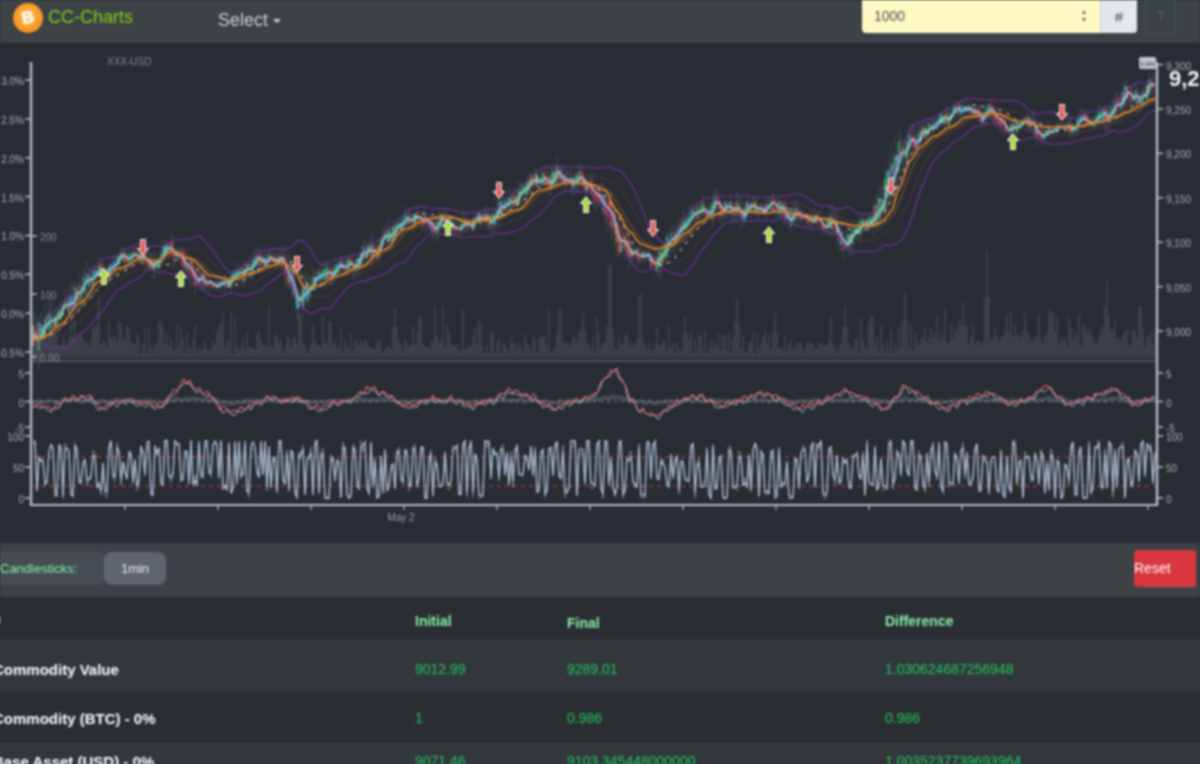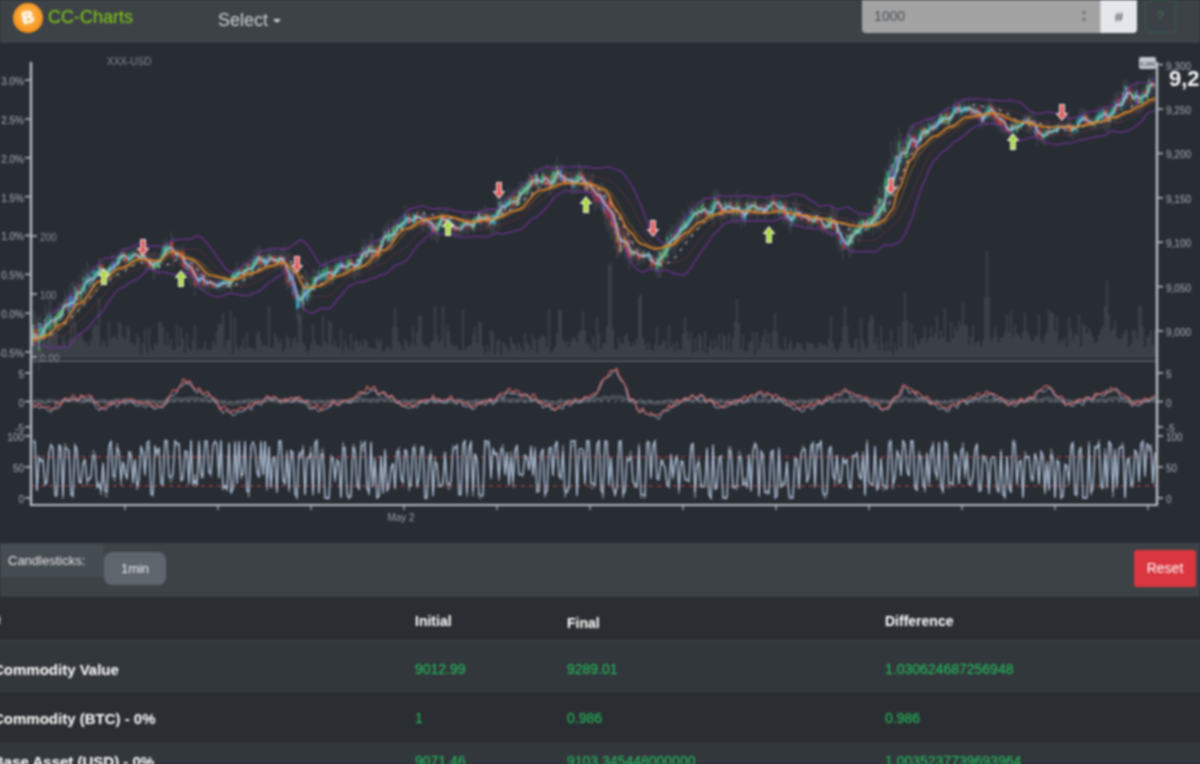--- a/index.html
+++ b/index.html
@@ -1,37 +1,37 @@
 <!DOCTYPE html>
 <html><head><meta charset="utf-8"><title>CC-Charts</title><style>
 *{margin:0;padding:0;box-sizing:border-box}
 html,body{width:1200px;height:764px;overflow:hidden;background:#2b2f36;font-family:"Liberation Sans",sans-serif}
 .nav{position:absolute;top:0;left:0;width:1200px;height:44px;background:#3d4247;border-bottom:1px solid #23272c}
 .logo{position:absolute;left:13px;top:3px;width:30px;height:30px;border-radius:50%;background:radial-gradient(circle at 50% 45%,#ffc568 0%,#f9a132 45%,#ef8b12 80%,#d87a0e 100%)}
 .logo span{position:absolute;left:0;top:0;width:30px;height:30px;text-align:center;line-height:30px;color:#fff;font-weight:bold;font-size:17px;transform:rotate(-12deg);display:block;text-shadow:0 0 2px rgba(255,255,255,.6)}
 .brand{position:absolute;left:48px;top:7px;font-size:18px;color:#84cc16}
 .select{position:absolute;left:218px;top:10px;font-size:18px;color:#cfd3d7}
 .caret{display:inline-block;width:0;height:0;border-left:4px solid transparent;border-right:4px solid transparent;border-top:4px solid #cfd3d7;margin-left:5px;vertical-align:middle}
-.ninput{position:absolute;left:862px;top:0;width:238px;height:33px;background:#a3a3a3;border-radius:0 0 0 4px;color:#495057;font-size:14px;line-height:33px;padding-left:12px}
+.ninput{position:absolute;left:862px;top:0;width:238px;height:33px;background:#fef9c3;border-radius:0 0 0 4px;color:#495057;font-size:14px;line-height:33px;padding-left:12px}
 .spin{position:absolute;left:1077px;top:8px;width:14px;height:17px;color:#6a6f75;font-size:7px;line-height:8px;text-align:center}
 .hashbtn{position:absolute;left:1100px;top:0;width:37px;height:33px;background:#e4e7eb;border-left:1px solid #ccd0d4;border-radius:0 0 4px 0;color:#4a5056;font-size:15px;text-align:center;line-height:33px}
 .qbtn{position:absolute;left:1145px;top:0;width:31px;height:33px;border:1px solid #3a5c4a;border-radius:0 0 4px 4px;color:#44785a;font-size:12px;text-align:center;line-height:31px;background:#3b4146}
 .toolbar{position:absolute;top:543px;left:0;width:1200px;height:54px;background:#3d4247}
-.cslab{position:absolute;left:0;top:1px;width:104px;height:33px;background:#454c52;color:#e5e5e5;font-size:13px;line-height:33px;padding-left:8px;border-radius:0 3px 3px 0}
+.cslab{position:absolute;left:0;top:9px;width:104px;height:33px;background:#454c52;color:#86efac;font-size:13px;line-height:33px;border-radius:0 3px 3px 0}
 .csbtn{position:absolute;left:104px;top:9px;width:62px;height:33px;background:#5e656d;color:#eef0f2;font-size:13px;text-align:center;line-height:33px;border-radius:8px}
-.reset{position:absolute;left:1134px;top:7px;width:62px;height:37px;background:#d9363f;color:#fff;font-size:14px;text-align:center;line-height:37px;border-radius:3px}
+.reset{position:absolute;left:1134px;top:7px;width:62px;height:37px;background:#d9363f;color:#fff;font-size:14px;line-height:37px;border-radius:3px}
 .tbl{position:absolute;top:598px;left:-7px;width:1212px}
 .trow{position:relative;width:1210px}
 .th{height:44px;background:#2a2e32;border-bottom:2px solid #383e44}
 .r1{height:52px;background:#32373c;border-bottom:1px solid #22262a}
 .r2{height:48px;background:#2a2e32;border-bottom:1px solid #22262a}
 .r3{height:22px;background:#32373c}
 .c0{position:absolute;left:0;color:#fff;font-weight:bold;font-size:15px}
 .cv{position:absolute;color:#22c55e;font-size:14px}
-.hd{position:absolute;color:#ffffff;font-weight:bold;font-size:14px}
+.hd{position:absolute;color:#86efac;font-weight:bold;font-size:14px}
 </style></head>
 <body>
 <div style="position:absolute;top:0;left:0;width:1200px;height:764px;filter:blur(0.8px)">
 <div style="position:absolute;top:44px;left:0;width:1200px;height:499px;background:#282c33"></div>
 <svg width="1200" height="499" viewBox="0 44 1200 499" style="position:absolute;top:44px;left:0">
 <rect x="0" y="44" width="1200" height="499" fill="#282c33"></rect>
 <path d="M33 358.0V336.2M35 358.0V330.3M37 358.0V323.2M39 358.0V338.2M41 358.0V347.5M43 358.0V337.5M45 358.0V342.8M47 358.0V340.8M49 358.0V311.3M51 358.0V330.5M53 358.0V332.7M55 358.0V315.7M57 358.0V332.4M59 358.0V345.8M61 358.0V346.1M63 358.0V336.2M65 358.0V341.1M67 358.0V345.7M69 358.0V339.0M71 358.0V323.7M73 358.0V337.4M75 358.0V321.1M77 358.0V339.1M79 358.0V334.2M81 358.0V332.8M83 358.0V338.7M85 358.0V343.0M87 358.0V341.5M89 358.0V346.0M91 358.0V338.9M93 358.0V327.2M95 358.0V324.1M97 358.0V325.3M99 358.0V298.2M101 358.0V345.1M103 358.0V340.1M105 358.0V341.7M107 358.0V347.1M109 358.0V321.5M111 358.0V338.8M113 358.0V336.9M115 358.0V335.6M117 358.0V340.1M119 358.0V321.3M121 358.0V323.8M123 358.0V337.6M125 358.0V340.0M127 358.0V325.4M129 358.0V327.7M131 358.0V342.4M133 358.0V342.8M135 358.0V344.8M137 358.0V333.2M139 358.0V337.6M141 358.0V354.0M143 358.0V343.2M145 358.0V328.5M147 358.0V352.7M149 358.0V327.8M151 358.0V347.6M153 358.0V351.0M155 358.0V342.8M157 358.0V344.7M159 358.0V322.0M161 358.0V321.7M163 358.0V327.0M165 358.0V344.3M167 358.0V332.5M169 358.0V345.7M171 358.0V338.8M173 358.0V350.3M175 358.0V349.4M177 358.0V324.2M179 358.0V346.3M181 358.0V327.1M183 358.0V337.7M185 358.0V352.8M187 358.0V333.0M189 358.0V347.8M191 358.0V351.0M193 358.0V339.8M195 358.0V325.2M197 358.0V350.4M199 358.0V347.8M201 358.0V350.0M203 358.0V348.2M205 358.0V341.0M207 358.0V349.1M209 358.0V350.1M211 358.0V349.4M213 358.0V340.7M215 358.0V344.7M217 358.0V330.9M219 358.0V324.1M221 358.0V323.4M223 358.0V313.1M225 358.0V347.9M227 358.0V340.7M229 358.0V340.0M231 358.0V310.9M233 358.0V354.0M235 358.0V317.6M237 358.0V346.3M239 358.0V350.2M241 358.0V345.9M243 358.0V338.1M245 358.0V349.3M247 358.0V331.8M249 358.0V347.5M251 358.0V347.8M253 358.0V348.3M255 358.0V350.4M257 358.0V333.2M259 358.0V330.8M261 358.0V340.3M263 358.0V345.4M265 358.0V344.5M267 358.0V346.8M269 358.0V306.0M271 358.0V346.9M273 358.0V348.0M275 358.0V333.7M277 358.0V337.4M279 358.0V343.0M281 358.0V338.7M283 358.0V351.6M285 358.0V348.2M287 358.0V335.6M289 358.0V338.0M291 358.0V347.5M293 358.0V338.7M295 358.0V336.4M297 358.0V343.2M299 358.0V314.3M301 358.0V316.3M303 358.0V342.5M305 358.0V345.5M307 358.0V352.7M309 358.0V350.1M311 358.0V343.6M313 358.0V324.2M315 358.0V340.3M317 358.0V345.0M319 358.0V345.2M321 358.0V346.7M323 358.0V315.4M325 358.0V341.6M327 358.0V344.3M329 358.0V321.0M331 358.0V322.4M333 358.0V344.6M335 358.0V339.8M337 358.0V347.3M339 358.0V347.4M341 358.0V328.6M343 358.0V352.3M345 358.0V339.8M347 358.0V345.7M349 358.0V348.9M351 358.0V333.7M353 358.0V351.8M355 358.0V341.0M357 358.0V339.8M359 358.0V345.2M361 358.0V340.2M363 358.0V345.4M365 358.0V339.3M367 358.0V341.9M369 358.0V347.1M371 358.0V347.8M373 358.0V348.1M375 358.0V349.4M377 358.0V338.2M379 358.0V341.9M381 358.0V339.1M383 358.0V351.7M385 358.0V350.1M387 358.0V346.0M389 358.0V346.5M391 358.0V349.3M393 358.0V326.5M395 358.0V307.4M397 358.0V326.7M399 358.0V341.7M401 358.0V344.6M403 358.0V350.5M405 358.0V339.1M407 358.0V342.3M409 358.0V347.2M411 358.0V344.1M413 358.0V326.7M415 358.0V345.3M417 358.0V331.9M419 358.0V316.2M421 358.0V316.1M423 358.0V343.5M425 358.0V345.7M427 358.0V346.3M429 358.0V348.4M431 358.0V342.2M433 358.0V340.8M435 358.0V306.0M437 358.0V335.4M439 358.0V343.0M441 358.0V339.6M443 358.0V306.0M445 358.0V347.5M447 358.0V324.6M449 358.0V331.0M451 358.0V343.3M453 358.0V345.7M455 358.0V346.2M457 358.0V344.5M459 358.0V350.6M461 358.0V349.9M463 358.0V309.3M465 358.0V349.9M467 358.0V347.3M469 358.0V345.2M471 358.0V345.5M473 358.0V334.9M475 358.0V327.3M477 358.0V343.1M479 358.0V320.8M481 358.0V322.9M483 358.0V345.9M485 358.0V353.1M487 358.0V345.2M489 358.0V351.8M491 358.0V330.2M493 358.0V331.9M495 358.0V353.5M497 358.0V341.2M499 358.0V338.8M501 358.0V354.3M503 358.0V341.9M505 358.0V343.9M507 358.0V347.5M509 358.0V351.1M511 358.0V335.7M513 358.0V343.0M515 358.0V344.0M517 358.0V350.1M519 358.0V342.3M521 358.0V347.0M523 358.0V351.9M525 358.0V333.9M527 358.0V343.1M529 358.0V345.2M531 358.0V349.8M533 358.0V335.3M535 358.0V339.2M537 358.0V352.4M539 358.0V338.7M541 358.0V336.1M543 358.0V336.0M545 358.0V336.4M547 358.0V346.7M549 358.0V309.5M551 358.0V352.4M553 358.0V350.3M555 358.0V346.4M557 358.0V333.6M559 358.0V309.2M561 358.0V310.0M563 358.0V340.3M565 358.0V343.4M567 358.0V341.1M569 358.0V346.9M571 358.0V341.3M573 358.0V336.7M575 358.0V337.7M577 358.0V342.0M579 358.0V332.0M581 358.0V330.4M583 358.0V311.5M585 358.0V330.5M587 358.0V343.2M589 358.0V344.4M591 358.0V349.0M593 358.0V336.4M595 358.0V352.1M597 358.0V317.2M599 358.0V333.1M601 358.0V349.0M603 358.0V343.2M605 358.0V342.5M607 358.0V325.9M609 358.0V265.6M611 358.0V263.1M613 358.0V328.8M615 358.0V348.8M617 358.0V350.0M619 358.0V337.3M621 358.0V343.5M623 358.0V343.4M625 358.0V335.2M627 358.0V333.1M629 358.0V341.3M631 358.0V346.8M633 358.0V341.9M635 358.0V345.3M637 358.0V338.4M639 358.0V296.5M641 358.0V294.4M643 358.0V337.4M645 358.0V344.8M647 358.0V349.7M649 358.0V342.2M651 358.0V349.3M653 358.0V351.2M655 358.0V343.9M657 358.0V327.3M659 358.0V346.0M661 358.0V344.8M663 358.0V340.2M665 358.0V341.0M667 358.0V349.9M669 358.0V325.6M671 358.0V346.7M673 358.0V343.2M675 358.0V351.6M677 358.0V341.5M679 358.0V349.3M681 358.0V350.1M683 358.0V333.6M685 358.0V316.7M687 358.0V331.4M689 358.0V339.4M691 358.0V332.3M693 358.0V352.8M695 358.0V338.2M697 358.0V351.1M699 358.0V333.4M701 358.0V335.9M703 358.0V351.8M705 358.0V331.1M707 358.0V352.9M709 358.0V346.7M711 358.0V339.7M713 358.0V348.7M715 358.0V339.4M717 358.0V346.8M719 358.0V334.0M721 358.0V350.2M723 358.0V334.1M725 358.0V336.6M727 358.0V349.8M729 358.0V333.0M731 358.0V352.3M733 358.0V338.3M735 358.0V321.3M737 358.0V298.8M739 358.0V323.5M741 358.0V348.9M743 358.0V335.0M745 358.0V352.1M747 358.0V351.2M749 358.0V342.4M751 358.0V341.0M753 358.0V332.1M755 358.0V354.2M757 358.0V331.8M759 358.0V349.2M761 358.0V342.2M763 358.0V336.5M765 358.0V329.3M767 358.0V343.2M769 358.0V333.3M771 358.0V348.9M773 358.0V331.3M775 358.0V313.0M777 358.0V331.6M779 358.0V348.1M781 358.0V347.9M783 358.0V350.7M785 358.0V336.5M787 358.0V349.6M789 358.0V344.0M791 358.0V340.1M793 358.0V349.5M795 358.0V347.7M797 358.0V341.9M799 358.0V343.1M801 358.0V342.8M803 358.0V348.2M805 358.0V351.0M807 358.0V341.3M809 358.0V343.4M811 358.0V343.0M813 358.0V343.2M815 358.0V348.0M817 358.0V349.1M819 358.0V343.1M821 358.0V343.6M823 358.0V345.4M825 358.0V344.8M827 358.0V346.5M829 358.0V338.9M831 358.0V316.3M833 358.0V343.2M835 358.0V348.3M837 358.0V351.9M839 358.0V348.3M841 358.0V342.8M843 358.0V326.5M845 358.0V306.0M847 358.0V325.9M849 358.0V343.1M851 358.0V348.3M853 358.0V347.9M855 358.0V339.6M857 358.0V338.3M859 358.0V351.8M861 358.0V318.8M863 358.0V340.1M865 358.0V346.8M867 358.0V348.4M869 358.0V321.3M871 358.0V314.4M873 358.0V316.8M875 358.0V343.8M877 358.0V336.9M879 358.0V350.5M881 358.0V326.0M883 358.0V343.4M885 358.0V351.5M887 358.0V340.4M889 358.0V350.7M891 358.0V329.6M893 358.0V353.7M895 358.0V342.8M897 358.0V350.3M899 358.0V326.6M901 358.0V347.1M903 358.0V321.0M905 358.0V292.3M907 358.0V320.7M909 358.0V347.7M911 358.0V323.5M913 358.0V349.4M915 358.0V333.1M917 358.0V340.8M919 358.0V344.4M921 358.0V339.1M923 358.0V337.8M925 358.0V327.1M927 358.0V342.3M929 358.0V337.5M931 358.0V327.2M933 358.0V337.8M935 358.0V332.8M937 358.0V315.2M939 358.0V339.9M941 358.0V330.3M943 358.0V337.6M945 358.0V307.7M947 358.0V341.4M949 358.0V342.5M951 358.0V321.6M953 358.0V338.0M955 358.0V327.0M957 358.0V331.1M959 358.0V320.4M961 358.0V325.4M963 358.0V302.4M965 358.0V325.2M967 358.0V325.4M969 358.0V344.6M971 358.0V336.7M973 358.0V324.4M975 358.0V343.6M977 358.0V341.1M979 358.0V340.7M981 358.0V346.0M983 358.0V340.7M985 358.0V297.6M987 358.0V250.3M989 358.0V297.1M991 358.0V341.1M993 358.0V337.2M995 358.0V327.3M997 358.0V336.0M999 358.0V342.1M1001 358.0V337.1M1003 358.0V336.6M1005 358.0V331.4M1007 358.0V314.3M1009 358.0V332.3M1011 358.0V311.3M1013 358.0V336.6M1015 358.0V324.3M1017 358.0V334.2M1019 358.0V334.2M1021 358.0V338.2M1023 358.0V331.1M1025 358.0V312.3M1027 358.0V330.9M1029 358.0V334.4M1031 358.0V340.0M1033 358.0V341.3M1035 358.0V336.7M1037 358.0V335.8M1039 358.0V314.6M1041 358.0V339.2M1043 358.0V343.2M1045 358.0V335.6M1047 358.0V331.9M1049 358.0V308.9M1051 358.0V312.8M1053 358.0V312.2M1055 358.0V330.9M1057 358.0V315.7M1059 358.0V343.9M1061 358.0V338.8M1063 358.0V341.4M1065 358.0V337.6M1067 358.0V346.5M1069 358.0V317.8M1071 358.0V328.2M1073 358.0V340.1M1075 358.0V332.4M1077 358.0V335.6M1079 358.0V314.4M1081 358.0V346.6M1083 358.0V324.0M1085 358.0V326.1M1087 358.0V333.8M1089 358.0V327.7M1091 358.0V332.1M1093 358.0V336.9M1095 358.0V343.6M1097 358.0V342.1M1099 358.0V335.6M1101 358.0V328.9M1103 358.0V326.2M1105 358.0V305.9M1107 358.0V280.3M1109 358.0V314.7M1111 358.0V331.6M1113 358.0V329.0M1115 358.0V320.2M1117 358.0V337.2M1119 358.0V338.9M1121 358.0V339.2M1123 358.0V334.4M1125 358.0V330.9M1127 358.0V329.7M1129 358.0V347.0M1131 358.0V344.1M1133 358.0V329.3M1135 358.0V330.8M1137 358.0V338.9M1139 358.0V306.0M1141 358.0V306.5M1143 358.0V326.7M1145 358.0V347.0M1147 358.0V337.0M1149 358.0V335.6M1151 358.0V329.7M1153 358.0V344.4M1155 358.0V329.7" stroke="#4e545c" stroke-width="1.3" fill="none" opacity="0.8"></path>
 <path d="M33 310.9V353.4M35 312.2V364.4M37 316.8V356.1M39 317.0V370.2M41 312.7V361.0M43 322.8V340.5M45 304.3V347.9M47 312.0V332.6M49 301.1V345.1M51 293.1V336.0M53 315.5V335.6M55 307.7V329.4M57 309.6V329.2M59 301.7V323.7M61 302.5V322.2M63 300.8V318.9M65 289.7V309.7M67 295.0V313.8M69 287.2V319.2M71 282.3V317.0M73 281.5V326.3M75 280.9V310.7M77 283.8V309.2M79 273.4V311.9M81 284.3V309.3M83 268.0V302.7M85 270.3V307.3M87 261.5V295.6M89 266.1V294.0M91 270.4V296.1M93 264.8V297.3M95 267.1V288.5M97 266.0V279.2M99 257.7V276.9M101 262.4V281.7M103 261.2V279.4M105 265.1V282.8M107 266.6V278.7M109 261.8V283.1M111 262.1V283.9M113 253.6V276.9M115 258.2V277.1M117 254.4V268.7M119 252.4V268.5M121 247.8V263.5M123 247.8V262.6M125 248.3V267.8M127 252.5V270.2M129 248.9V268.2M131 251.5V267.3M133 247.4V265.4M135 246.6V263.2M137 246.4V261.8M139 252.2V260.6M141 246.3V260.2M143 248.5V261.9M145 246.0V271.4M147 254.6V270.1M149 252.0V269.9M151 253.7V269.8M153 252.8V279.2M155 251.4V278.9M157 255.8V269.7M159 256.3V275.3M161 249.6V265.2M163 241.3V264.0M165 239.1V258.1M167 240.5V256.3M169 243.3V255.6M171 231.4V256.3M173 235.4V268.6M175 247.2V260.4M177 247.1V259.4M179 246.3V262.7M181 248.0V267.4M183 245.0V273.4M185 250.8V275.0M187 257.0V274.6M189 255.4V283.7M191 257.5V288.1M193 260.7V284.7M195 259.3V295.6M197 262.4V287.8M199 266.4V289.7M201 263.7V290.3M203 265.4V291.5M205 272.3V290.6M207 272.2V287.6M209 273.6V292.4M211 278.8V288.1M213 280.0V289.6M215 276.8V289.4M217 278.0V290.3M219 277.4V290.5M221 276.5V292.5M223 277.7V289.1M225 274.8V291.8M227 276.9V287.4M229 278.3V288.2M231 271.5V292.5M233 270.4V286.2M235 267.9V282.4M237 261.5V286.0M239 267.7V279.8M241 265.8V284.8M243 261.6V285.2M245 260.4V283.8M247 262.0V274.8M249 256.1V280.2M251 262.3V279.9M253 252.2V278.7M255 248.6V272.7M257 248.4V271.5M259 245.6V273.4M261 248.7V272.0M263 253.5V272.0M265 252.7V268.1M267 252.5V267.8M269 247.6V265.1M271 248.6V266.3M273 250.9V264.4M275 248.7V269.2M277 252.4V270.3M279 250.6V265.0M281 246.6V270.8M283 248.1V270.8M285 244.3V285.0M287 254.5V289.6M289 251.3V288.3M291 260.0V289.5M293 256.9V298.4M295 272.3V304.0M297 287.6V318.8M299 289.7V322.6M301 291.3V307.5M303 277.2V316.6M305 269.6V305.1M307 271.8V304.8M309 275.6V305.6M311 275.6V300.2M313 269.7V292.6M315 269.3V289.6M317 271.2V286.3M319 266.0V288.3M321 271.0V289.6M323 262.9V283.4M325 259.8V288.4M327 261.5V277.5M329 265.5V284.9M331 263.9V285.3M333 265.8V286.1M335 257.3V278.5M337 258.7V275.9M339 260.9V275.8M341 255.9V272.6M343 257.2V274.9M345 257.6V277.8M347 254.2V274.7M349 255.8V276.1M351 251.2V269.7M353 258.3V278.9M355 260.3V280.2M357 254.6V275.3M359 252.2V276.7M361 246.0V269.9M363 239.6V262.4M365 239.7V263.3M367 242.5V266.5M369 238.4V262.0M371 231.6V266.1M373 233.7V260.6M375 243.0V258.7M377 240.5V264.1M379 237.9V262.1M381 236.4V257.0M383 227.0V245.9M385 222.9V246.1M387 223.4V248.5M389 219.0V250.3M391 229.1V252.1M393 218.3V248.4M395 218.8V237.0M397 219.7V235.9M399 216.3V229.1M401 216.5V237.2M403 215.4V234.3M405 205.6V229.0M407 213.7V224.8M409 208.7V228.5M411 215.4V228.2M413 210.6V231.6M415 213.2V227.2M417 210.6V228.6M419 208.9V224.8M421 212.6V230.1M423 208.9V232.5M425 210.9V227.1M427 215.6V233.0M429 213.8V228.3M431 218.6V239.1M433 217.7V240.3M435 218.6V239.2M437 213.3V243.4M439 208.3V240.6M441 211.8V228.1M443 210.2V231.0M445 209.4V228.2M447 209.7V234.1M449 215.7V231.8M451 218.6V235.0M453 217.4V233.5M455 218.6V239.3M457 219.5V234.7M459 220.1V235.8M461 218.5V237.2M463 213.0V233.8M465 212.3V233.1M467 215.7V234.2M469 215.2V233.0M471 218.4V228.9M473 216.7V232.7M475 211.1V231.6M477 214.2V224.5M479 208.3V227.3M481 209.8V227.6M483 207.8V225.1M485 205.0V227.4M487 207.2V228.1M489 210.5V229.6M491 211.1V234.4M493 206.7V232.9M495 211.1V232.8M497 198.4V226.4M499 192.8V229.5M501 190.6V218.7M503 195.2V219.4M505 194.1V217.7M507 195.6V215.8M509 186.8V214.3M511 191.7V207.3M513 189.0V212.9M515 187.6V210.6M517 188.6V212.1M519 182.4V206.3M521 181.1V204.3M523 182.2V203.4M525 182.6V202.5M527 177.8V198.2M529 172.9V194.6M531 172.8V196.0M533 174.9V188.4M535 167.3V186.8M537 169.5V191.3M539 176.5V188.3M541 166.3V186.7M543 170.0V191.5M545 168.7V192.9M547 164.5V188.8M549 169.8V195.0M551 166.1V196.1M553 163.7V188.7M555 165.0V188.5M557 155.4V189.1M559 164.9V185.1M561 163.3V188.2M563 165.3V184.8M565 168.0V190.7M567 170.1V186.5M569 172.2V185.0M571 170.0V194.3M573 173.6V195.8M575 170.5V193.9M577 171.0V192.7M579 162.7V192.0M581 165.6V186.4M583 166.5V188.7M585 176.1V193.6M587 177.9V194.2M589 175.5V193.9M591 176.1V195.5M593 172.9V204.6M595 185.6V211.9M597 184.1V209.1M599 184.3V207.3M601 183.0V207.0M603 181.9V216.1M605 188.2V224.5M607 193.4V232.4M609 191.1V230.7M611 192.9V238.6M613 203.2V240.9M615 204.8V249.9M617 217.4V257.9M619 212.4V256.7M621 227.2V255.4M623 224.8V249.9M625 229.4V259.6M627 226.9V260.1M629 236.4V269.3M631 241.5V264.0M633 244.8V262.6M635 248.1V260.1M637 250.0V265.5M639 245.7V265.4M641 247.4V263.4M643 250.2V262.8M645 249.2V264.1M647 250.8V258.8M649 250.2V261.5M651 252.4V268.8M653 254.2V269.7M655 249.0V271.9M657 255.2V277.3M659 247.7V278.1M661 247.9V277.9M663 242.3V267.9M665 241.1V264.7M667 232.4V260.1M669 229.7V258.0M671 224.1V251.0M673 226.4V254.5M675 224.5V254.7M677 221.6V246.9M679 217.3V242.9M681 218.0V240.6M683 209.8V243.0M685 211.7V236.4M687 216.6V239.1M689 204.7V234.3M691 206.7V227.6M693 200.7V221.0M695 209.0V224.4M697 203.3V223.4M699 202.1V227.7M701 200.0V222.6M703 196.3V218.9M705 200.5V217.5M707 206.6V223.3M709 201.8V219.7M711 202.3V220.2M713 191.6V225.7M715 188.3V219.3M717 189.2V215.8M719 192.3V218.1M721 201.9V225.3M723 199.5V219.5M725 199.5V220.0M727 200.3V218.4M729 200.6V213.4M731 195.4V222.8M733 201.7V223.0M735 199.8V223.8M737 190.3V223.7M739 197.1V217.0M741 198.5V228.5M743 203.6V224.4M745 201.3V225.9M747 199.7V221.4M749 195.2V216.4M751 200.4V219.0M753 197.4V215.0M755 197.0V215.6M757 198.8V219.3M759 204.7V218.2M761 201.6V212.2M763 202.4V216.2M765 202.1V220.2M767 197.2V217.9M769 199.2V215.6M771 196.1V211.9M773 191.7V208.2M775 197.8V218.5M777 197.6V214.8M779 196.6V216.9M781 199.8V219.5M783 200.5V223.8M785 199.1V225.4M787 200.2V223.6M789 209.0V230.5M791 206.5V233.2M793 201.6V225.1M795 198.3V224.8M797 201.3V225.8M799 204.5V222.9M801 208.9V221.1M803 211.1V225.1M805 211.6V220.0M807 212.1V226.6M809 213.2V226.7M811 212.3V230.2M813 210.1V227.9M815 210.1V223.8M817 214.2V227.2M819 209.9V228.9M821 215.5V231.2M823 219.9V234.3M825 220.6V232.2M827 215.6V235.8M829 214.8V233.3M831 204.9V236.6M833 205.6V238.3M835 210.2V230.8M837 211.4V245.5M839 221.3V251.9M841 224.8V251.1M843 231.6V259.5M845 229.9V249.8M847 220.6V251.2M849 225.0V257.1M851 225.0V256.4M853 219.5V253.3M855 220.2V239.8M857 225.8V240.2M859 213.8V244.2M861 217.3V240.3M863 212.8V233.5M865 218.1V230.2M867 213.3V232.7M869 215.8V233.4M871 212.9V227.5M873 203.6V236.0M875 197.2V227.7M877 193.8V233.0M879 186.2V228.9M881 184.3V230.9M883 182.9V218.9M885 168.0V225.7M887 167.5V209.4M889 160.0V212.0M891 141.5V204.6M893 152.6V196.7M895 135.6V201.8M897 143.4V194.3M899 127.0V175.8M901 133.6V166.3M903 139.9V165.5M905 143.1V175.3M907 133.1V163.2M909 126.7V164.8M911 124.4V150.3M913 123.4V156.7M915 125.8V155.7M917 128.8V157.5M919 124.3V155.7M921 125.8V147.0M923 122.4V138.8M925 124.1V141.4M927 121.0V140.1M929 118.4V141.0M931 115.9V137.9M933 118.0V133.2M935 117.2V131.5M937 119.2V130.8M939 116.1V127.9M941 112.8V125.8M943 111.2V125.7M945 110.3V133.4M947 106.0V129.4M949 107.2V126.6M951 111.3V125.2M953 103.0V119.7M955 98.9V120.1M957 105.2V115.8M959 101.6V119.3M961 101.0V119.1M963 101.8V117.7M965 99.7V116.1M967 105.2V115.2M969 100.5V115.6M971 105.6V118.9M973 104.0V119.0M975 103.4V118.8M977 105.7V119.7M979 102.5V121.3M981 108.4V129.3M983 106.9V125.7M985 103.9V125.7M987 103.6V125.8M989 100.2V119.1M991 98.8V121.0M993 103.5V124.8M995 104.5V126.5M997 108.2V127.8M999 111.7V132.2M1001 112.7V133.4M1003 116.0V132.2M1005 115.4V136.1M1007 123.8V133.0M1009 125.3V136.2M1011 119.4V138.5M1013 121.6V139.4M1015 121.3V132.3M1017 119.7V136.5M1019 121.4V130.3M1021 120.6V129.7M1023 116.1V127.1M1025 114.3V126.2M1027 113.0V132.8M1029 113.9V132.8M1031 113.3V133.4M1033 111.3V133.6M1035 116.8V138.0M1037 121.8V146.4M1039 127.5V139.7M1041 124.2V142.5M1043 126.0V144.6M1045 125.6V146.4M1047 122.4V137.9M1049 122.2V137.7M1051 125.7V136.7M1053 127.7V138.1M1055 125.2V135.7M1057 123.7V134.0M1059 122.0V131.2M1061 122.0V130.6M1063 123.9V130.8M1065 122.1V133.6M1067 119.1V132.1M1069 117.0V137.5M1071 118.0V136.8M1073 122.5V139.4M1075 124.3V134.1M1077 115.2V136.2M1079 110.6V132.2M1081 107.4V123.3M1083 109.0V128.0M1085 108.6V125.7M1087 111.9V127.5M1089 116.3V127.2M1091 115.7V128.8M1093 118.7V128.8M1095 115.0V129.0M1097 111.1V125.7M1099 104.4V127.1M1101 108.7V124.4M1103 105.4V127.8M1105 106.2V131.0M1107 107.4V133.1M1109 106.6V130.9M1111 101.0V123.9M1113 98.6V119.0M1115 92.5V123.3M1117 91.3V122.7M1119 90.7V112.6M1121 95.8V122.5M1123 81.3V114.8M1125 79.9V109.7M1127 79.6V108.4M1129 84.7V105.0M1131 83.9V112.8M1133 89.4V106.2M1135 83.0V110.8M1137 80.7V114.9M1139 93.0V112.0M1141 88.5V112.7M1143 85.7V106.4M1145 87.7V98.4M1147 80.7V105.7M1149 73.4V99.0M1151 76.6V96.5M1153 71.4V95.6" stroke="#5c636c" stroke-width="0.8" fill="none" opacity="0.7"></path>
 <path d="M33 325.0V345.4M43 326.2V336.9M45 319.3V338.3M55 316.3V326.2M59 310.7V319.5M63 303.8V316.1M77 289.1V300.4M109 266.4V276.2M119 255.6V265.0M121 252.2V258.8M153 262.0V270.0M155 261.4V268.5M165 245.5V255.6M229 280.2V286.9M233 273.6V282.3M245 268.9V276.3M279 256.4V263.1M303 284.7V308.4M315 276.5V285.2M361 252.2V264.7M369 244.9V253.2M385 231.3V238.7M389 229.5V239.6M393 226.3V240.9M397 224.3V232.3M415 214.5V222.6M441 214.5V226.5M473 218.9V230.3M477 216.7V222.2M497 209.7V219.3M501 201.6V215.2M509 197.6V206.6M519 191.1V204.3M527 182.9V194.8M553 171.4V185.1M557 165.9V179.3M577 174.9V184.1M587 181.0V190.4M621 237.4V251.9M643 251.7V257.9M685 221.2V229.5M747 202.6V214.5M815 215.8V222.6M829 217.5V227.4M831 216.8V228.5M849 235.3V246.3M855 228.4V235.6M857 227.7V233.9M863 219.9V228.1M879 198.1V216.3M883 199.1V210.7M925 127.7V137.2M933 124.1V130.9M941 114.1V123.5M969 105.5V111.1M1011 124.6V131.4M1029 117.0V126.4M1147 85.1V98.7" stroke="#6fc07c" stroke-width="1.8" fill="none" opacity="0.88"></path>
 <path d="M35 328.7V345.1M53 318.0V326.3M79 284.2V301.5M103 265.7V277.7M197 272.7V284.7M205 277.4V286.2M249 263.3V271.6M271 255.2V262.5M285 257.5V273.8M295 282.7V299.0M329 270.7V278.0M411 218.2V222.7M421 215.2V224.3M443 214.1V221.6M457 225.8V230.5M465 219.1V227.9M503 203.7V212.2M571 176.9V186.3M591 179.7V192.5M593 182.9V197.1M609 198.7V217.4M635 249.3V255.4M655 257.4V267.5M735 205.0V214.6M739 204.0V214.0M777 202.2V210.2M789 211.8V222.6M797 207.9V218.3M807 214.0V222.5M819 217.3V222.3M825 224.8V229.8M833 218.2V229.8M843 236.8V250.1M979 108.0V119.6M991 104.2V115.9M1003 118.2V125.5M1005 118.3V132.0M1041 128.3V140.5M1089 119.2V124.3M1093 120.7V125.6M1129 90.3V95.4" stroke="#b03a36" stroke-width="1.8" fill="none" opacity="0.88"></path>

